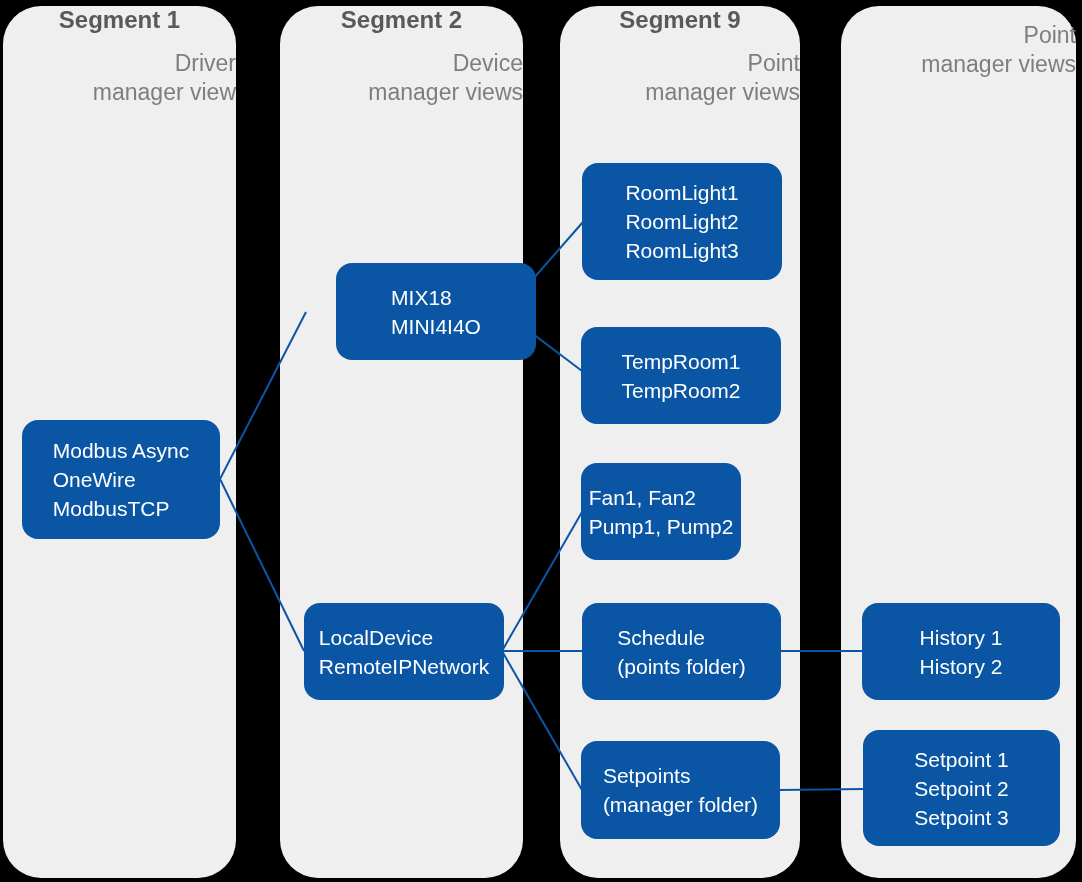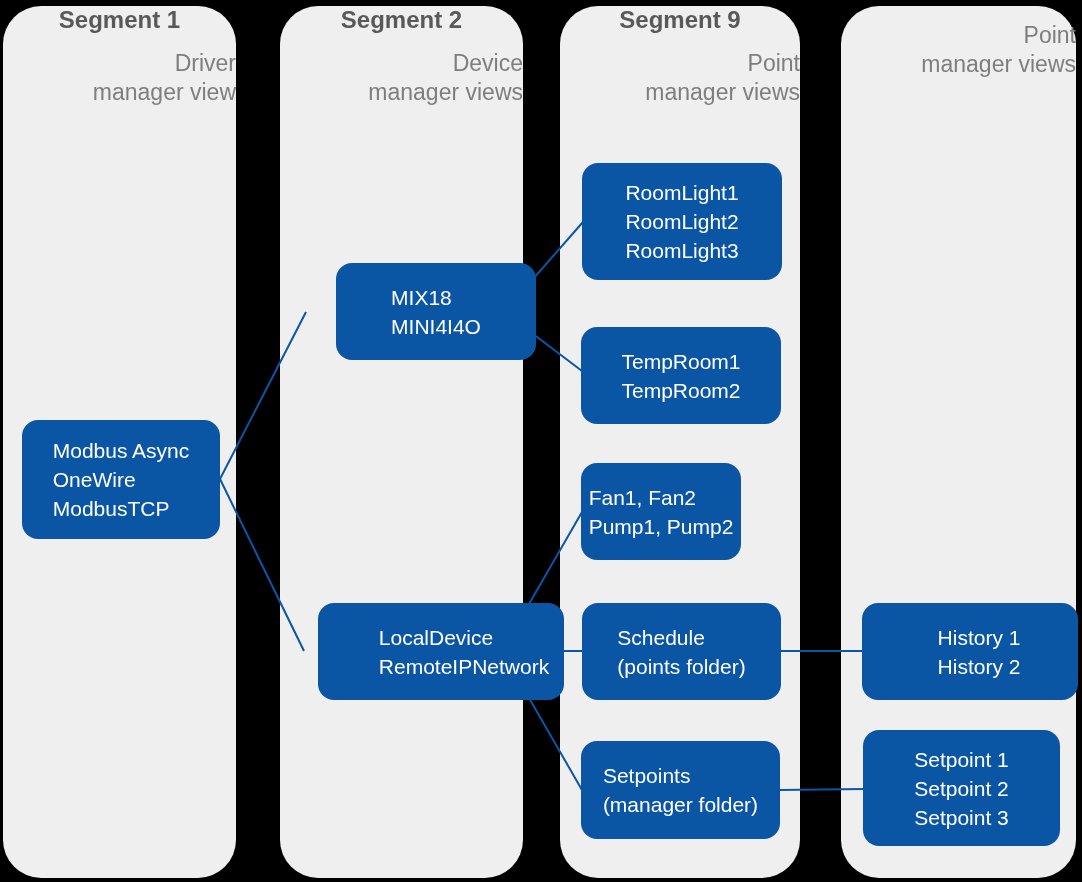--- a/index.html
+++ b/index.html
@@ -55,27 +55,27 @@
     align-items: center;
     justify-content: center;
     text-align: left;
     font-size: 21px;
     line-height: 29px;
     white-space: pre-line;
     z-index: 3;
   }
   #n-drivers      { left: 22px;  top: 420px; width: 198px; height: 119px; }
   #n-mix          { left: 305px; top: 263px; width: 200px; height: 97px; margin-left: 31px; }
-  #n-local        { left: 318px; top: 603px; width: 200px; height: 97px; padding-left: 46px; }
+  #n-local        { left: 304px; top: 603px; width: 200px; height: 97px; }
   #n-roomlight    { left: 582px; top: 163px; width: 200px; height: 117px; }
   #n-temproom     { left: 581px; top: 327px; width: 200px; height: 97px; }
   #n-fanpump      { left: 581px; top: 463px; width: 160px; height: 97px; }
   #n-schedule     { left: 582px; top: 603px; width: 199px; height: 97px; }
   #n-setpoints    { left: 581px; top: 741px; width: 199px; height: 98px; }
-  #n-history      { left: 862px; top: 603px; width: 198px; height: 97px; padding-left: 18px; }
+  #n-history      { left: 862px; top: 603px; width: 198px; height: 97px; }
   #n-setpointlist { left: 863px; top: 730px; width: 197px; height: 116px; }
 </style>
 </head>
 <body>
 
 <div class="segment" id="seg1">
   <div class="seg-title">Segment 1</div>
   <div class="seg-sub">Driver
 manager view</div>
 </div>

